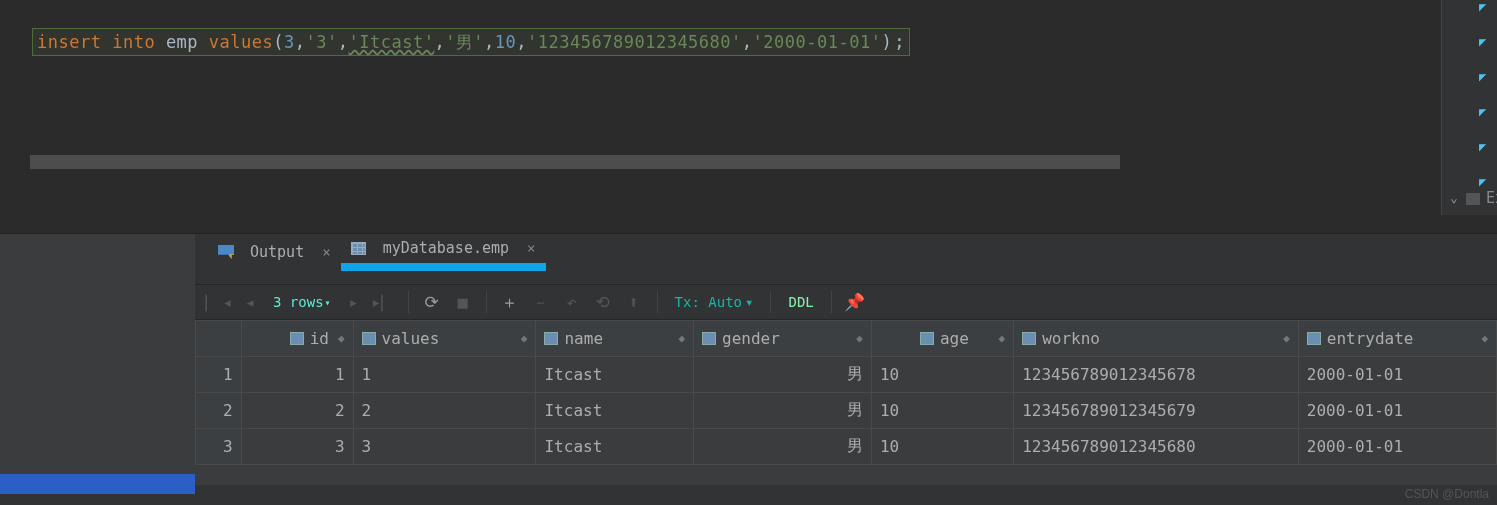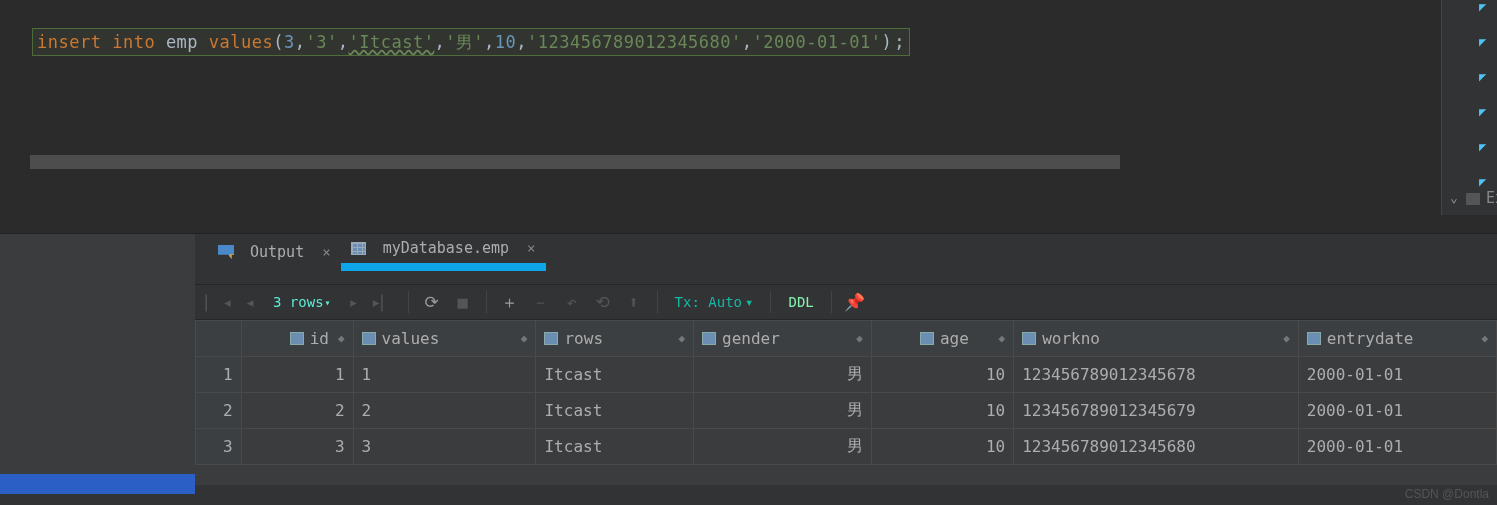--- a/index.html
+++ b/index.html
@@ -245,21 +245,21 @@
 table.res th {
   background: #3c3f41;
   font-weight: normal;
   position: relative;
 }
 .col-rownum { width: 45px; text-align: right; background: #3c3f41 !important; color: #808080; }
 .col-id     { width: 110px; text-align: right; }
 .col-workno { width: 180px; }
 .col-name   { width: 155px; }
 .col-gender { width: 175px; text-align: right; }
-.col-age    { width: 140px; text-align: right; margin-left: 17px; }
+.col-age    { width: 140px; text-align: left; margin-left: 17px; }
 .col-idcard { width: 280px; }
 .col-entry  { width: 195px; }
 .th-inner   { display: flex; align-items: center; justify-content: flex-start; gap: 6px; }
 .th-inner.right { justify-content: flex-end; padding-left: 40px; }
 .sort-ic { color: #777; font-size: 11px; margin-left: auto; }
 .colic {
   width: 14px; height: 13px;
   background: #6b8fb3;
   display: inline-block;
   border: 1px solid #8aa;
@@ -370,21 +370,21 @@
           <th class="col-workno">
             <div class="th-inner">
                 <span class="colic"></span>
                 <span>values</span>
                 <span class="sort-ic">◆</span>
               </div>
           </th>
           <th class="col-name">
             <div class="th-inner">
                 <span class="colic"></span>
-                <span>rows</span>
+                <span>name</span>
                 <span class="sort-ic">◆</span>
               </div>
           </th>
           <th class="col-gender">
             <div class="th-inner">
                 <span class="colic"></span>
                 <span>gender</span>
                 <span class="sort-ic">◆</span>
               </div>
           </th>

